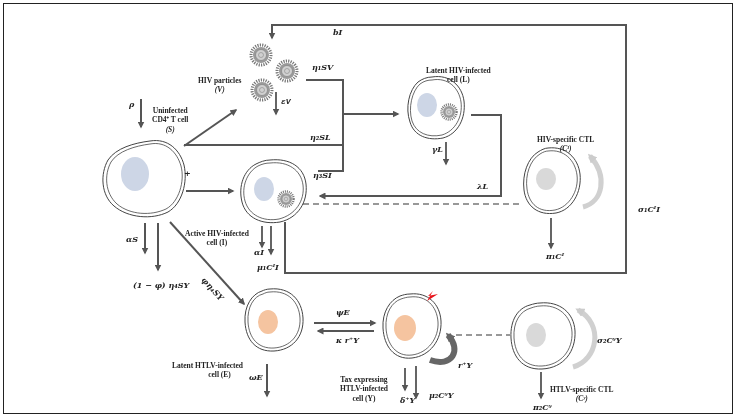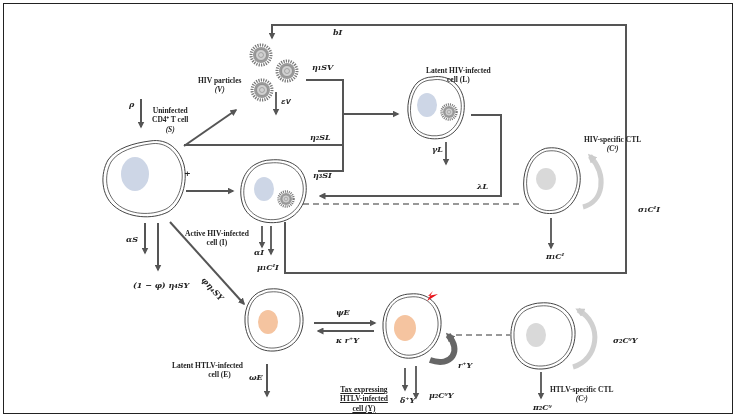--- a/index.html
+++ b/index.html
@@ -142,29 +142,29 @@
   <div style="font-style:italic">(V)</div>
 </div>
 <div class="lbl" style="left:426px;top:54px;">
   <div>Latent  HIV-infected</div>
   <div>cell (L)</div>
 </div>
 <div class="lbl" style="left:185px;top:217px;">
   <div>Active  HIV-infected</div>
   <div>cell (I)</div>
 </div>
-<div class="lbl" style="left:584px;top:123px;">
+<div class="lbl" style="left:537px;top:123px;">
   <div>HIV-specific  CTL</div>
   <div style="font-style:italic">(Cᴵ)</div>
 </div>
 <div class="lbl" style="left:172px;top:349px;text-align:center;">
   <div>Latent  HTLV-infected</div>
   <div style="padding-left:24px">cell (E)</div>
 </div>
-<div class="lbl" style="left:340px;top:373px;text-decoration:underline;">
+<div class="lbl" style="left:340px;top:363px;">
   <div>Tax expressing</div>
   <div>HTLV-infected</div>
   <div>cell (Y)</div>
 </div>
 <div class="lbl" style="left:550px;top:373px;">
   <div>HTLV-specific  CTL</div>
   <div style="font-style:italic">(Cʸ)</div>
 </div>
 
 <span class="math" style="left:129px;top:99px;">ρ</span>
@@ -182,14 +182,14 @@
 <span class="math" style="left:254px;top:247px;">αI</span>
 <span class="math" style="left:257px;top:262px;">μ₁CᴵI</span>
 <span class="math" style="left:598px;top:204px;margin-left:40px;">σ₁CᴵI</span>
 <span class="math" style="left:546px;top:251px;">π₁Cᴵ</span>
 <span class="math" style="left:336px;top:307px;">ψE</span>
 <span class="math" style="left:336px;top:335px;">κ r⁺Y</span>
 <span class="math" style="left:249px;top:372px;">ωE</span>
 <span class="math" style="left:458px;top:360px;">r⁺Y</span>
 <span class="math" style="left:400px;top:395px;">δ⁺Y</span>
 <span class="math" style="left:429px;top:390px;">μ₂CʸY</span>
-<span class="math" style="left:597px;top:335px;margin-left:16px;">σ₂CʸY</span>
+<span class="math" style="left:597px;top:335px;">σ₂CʸY</span>
 <span class="math" style="left:533px;top:402px;">π₂Cʸ</span>
 
 </body></html>

